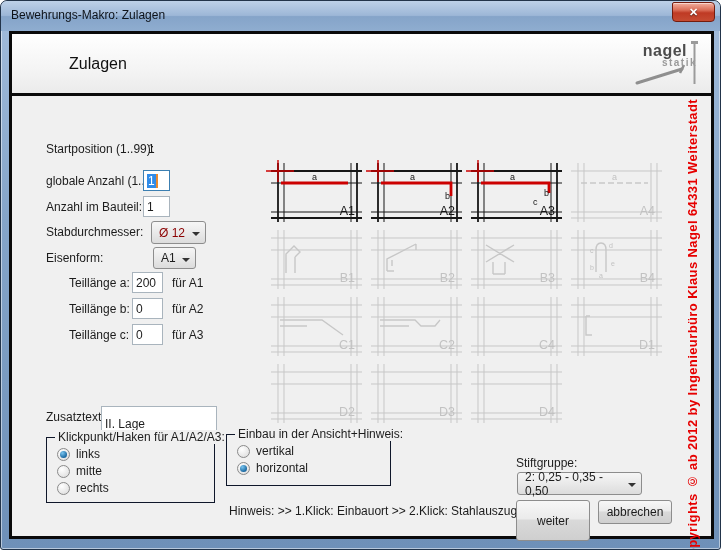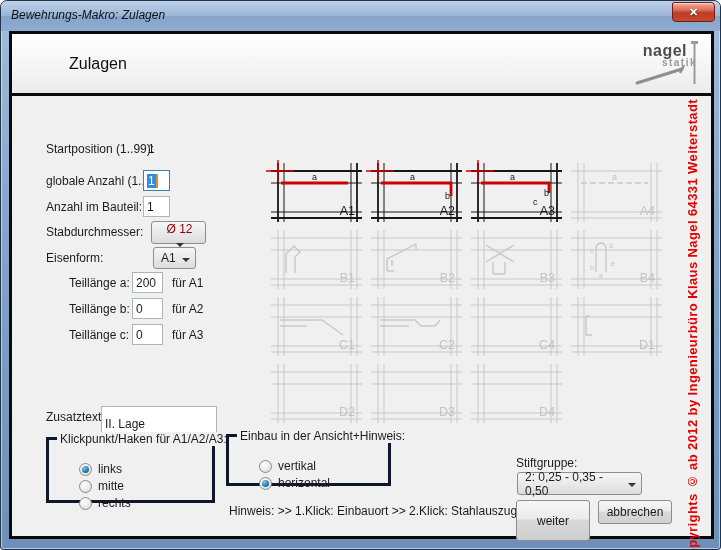--- a/index.html
+++ b/index.html
@@ -6,21 +6,21 @@
   body { width:721px; height:550px; font-family:"Liberation Sans", sans-serif; background:#fff; }
 
   .window { position:relative; width:721px; height:550px;
     background:linear-gradient(180deg,#a3bddc,#85a5c9 40%,#6e90b8);
     border:1px solid #22344a; border-radius:7px 7px 3px 3px;
     box-shadow:inset 0 0 0 1px rgba(255,255,255,.5); overflow:hidden; }
 
   .titlebar { position:absolute; left:0; top:0; width:100%; height:30px;
     background:linear-gradient(180deg,#bdd1e8,#9db7d7 48%,#85a4c9 52%,#8fadd0);
     border-radius:6px 6px 0 0; }
-  .titlebar-text { position:absolute; left:10px; top:0; line-height:29px; font-size:12px; color:#0d1219;font-style:italic; }
+  .titlebar-text { position:absolute; left:10px; top:0; line-height:29px; font-size:12px; color:#0d1219; }
 
   .close-btn { position:absolute; left:671px; top:1px; width:43px; height:20px;
     background:linear-gradient(180deg,#f3b0a0,#d96b55 40%,#bf3a24 55%,#c54b32);
     border:1px solid #731c0e; border-radius:2px 4px 4px 4px;
     display:flex; align-items:center; justify-content:center;
     box-shadow:inset 0 1px 0 rgba(255,255,255,.5); cursor:pointer; }
   .close-btn span { color:#fff; font-size:11px; font-weight:bold; text-shadow:0 1px 1px rgba(0,0,0,.55); }
 
   .client { position:absolute; left:8px; top:30px; width:705px; height:508px;
     border:3px solid #0a0a0a; background:#f0f0f0; }
@@ -41,23 +41,23 @@
     color:#1c1c1c; display:flex; align-items:center; padding:0 3px; }
   .tinput.focused { border-color:#3c7fb1; }
   .sel-text { background:#2f8be8; color:#fff; padding:0 1px; border-right:2px solid #e8892e; }
 
   .combo { position:absolute; display:flex; align-items:center; justify-content:space-between;
     padding:0 5px 0 7px; background:linear-gradient(180deg,#f6f6f6,#ebebeb 45%,#dcdcdc);
     border:1px solid #8d8d8d; border-radius:3px; font-size:12px; color:#1c1c1c; cursor:pointer; }
   .combo .arrow { width:0; height:0; border:4px solid transparent; border-top-color:#333; margin-top:7px; }
   .combo.red-text .val { color:#8b0000; }
 
-  .groupbox { position:absolute; border:3px solid #0f172a;padding-left:20px; }
+  .groupbox { position:absolute; border:1px solid #0f172a; }
   .gb-title { position:absolute; top:-8px; left:8px; background:#f0f0f0; padding:0 3px; font-size:12px; color:#1c1c1c; white-space:nowrap; }
-  .radio-list { padding:9px 0 0 10px;margin-top:13px; }
+  .radio-list { padding:9px 0 0 10px; }
   .radio-row { display:flex; align-items:center; gap:6px; margin-bottom:3px; font-size:12px; color:#1c1c1c; cursor:pointer; }
   .radio { width:13px; height:13px; border-radius:50%; border:1px solid #8a8a8a; flex:0 0 13px;
     background:radial-gradient(circle at 35% 30%, #ffffff, #d9d9d9); }
   .radio.sel::after { content:''; display:block; width:7px; height:7px; margin:2px; border-radius:50%;
     background:radial-gradient(circle at 35% 30%, #79c4ef, #15639c 75%); }
 
   .btn { position:absolute; display:flex; align-items:center; justify-content:center;
     background:linear-gradient(180deg,#f7f7f7,#ebebeb 45%,#d9d9d9 50%,#cfcfcf);
     border:1px solid #8d8d8d; border-radius:3px; font-size:12px; color:#1c1c1c; cursor:pointer; }
 
@@ -104,21 +104,21 @@
     <div class="tinput focused" style="left:131px; top:136px; width:27px; height:21px;">
       <span class="sel-text">1</span>
     </div>
 
     <span class="lbl" style="left:34px; top:166px;">Anzahl im Bauteil:</span>
     <div class="tinput" style="left:131px; top:162px; width:27px; height:21px;">
       <span>1</span>
     </div>
 
     <span class="lbl" style="left:34px; top:191px;">Stabdurchmesser:</span>
-    <div class="combo red-text" style="left:139px; top:187px; width:55px; height:23px;flex-direction:column;">
+    <div class="combo red-text" style="left:139px; top:187px; width:55px; height:23px;">
       <span class="val">Ø 12</span>
       <span class="arrow"></span>
     </div>
 
     <span class="lbl" style="left:34px; top:217px;">Eisenform:</span>
     <div class="combo" style="left:141px; top:213px; width:43px; height:22px;">
       <span class="val">A1</span>
       <span class="arrow"></span>
     </div>
 

